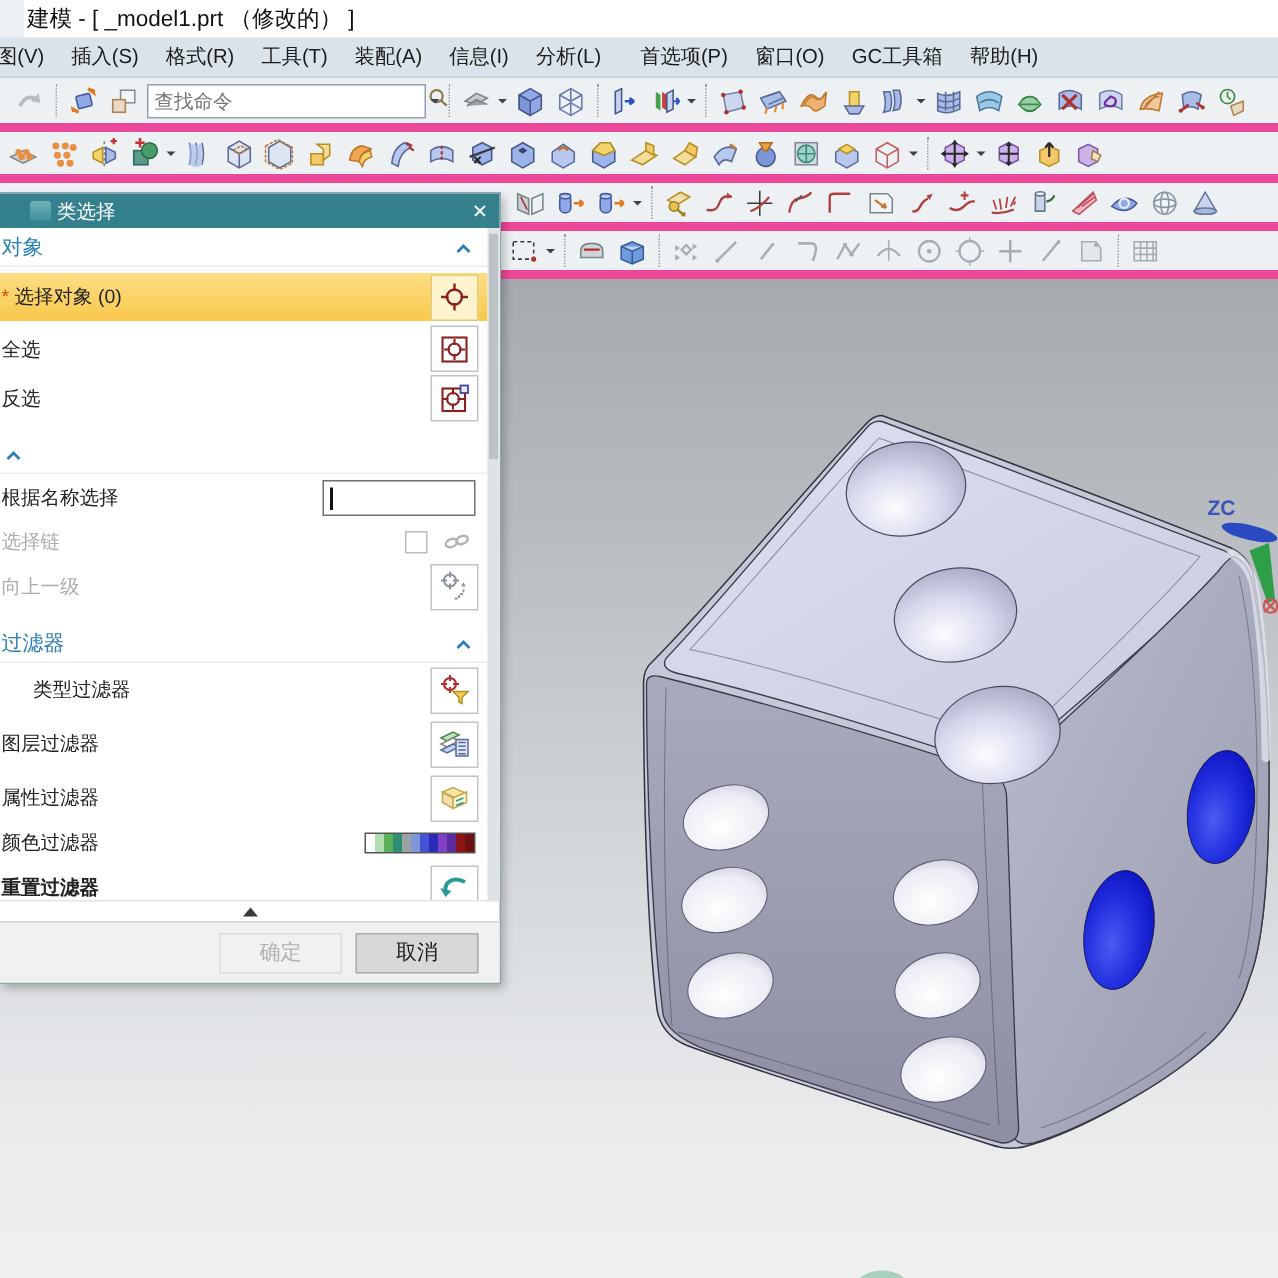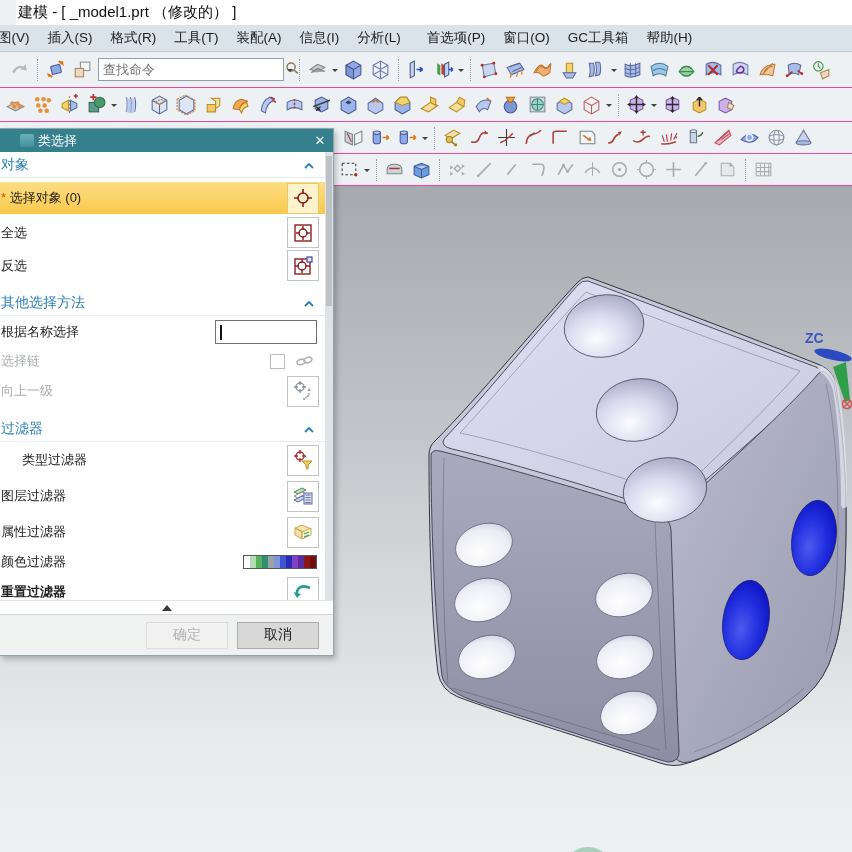--- a/index.html
+++ b/index.html
@@ -10,21 +10,21 @@
   .titlebar{position:absolute;top:0;left:16px;width:852px;height:25px;background:#ffffff;
     display:flex;align-items:center;font-size:15px;color:#111;}
   .titlebar span{margin-left:-3px;padding-left:5px;white-space:nowrap;}
   
   .menubar{position:absolute;top:25px;left:0;width:852px;height:27px;background:#d9e3e9;
     border-bottom:1px solid #c3ced4;display:flex;align-items:center;font-size:13.5px;color:#1b1b1b;}
   .menu-item{padding:3px 9px;white-space:nowrap;cursor:default;}
   .menu-item:first-child{padding-left:2px;margin-left:-4px;}
   
   .toolbars{position:absolute;top:52px;left:0;width:852px;background:#edf1f3;}
-  .trow{display:flex;align-items:center;border-bottom:1px solid #ec4899;overflow:hidden;}
+  .trow{display:flex;align-items:center;border-bottom:6px solid #ec4899;overflow:hidden;}
   .trow1{height:36px;padding-left:6px;}
   .trow2{height:34px;padding-left:2px;}
   .trow3{height:32px;padding-left:340px;}
   .trow4{height:32px;padding-left:336px;}
   .ti{width:27px;height:26px;display:flex;align-items:center;justify-content:center;flex:none;border-radius:2px;}
   .ti svg{width:21px;height:21px;display:block;}
   .vsep{width:1px;height:22px;border-left:1px dotted #97a2a8;margin:0 4px;flex:none;}
   .caret{width:9px;height:20px;position:relative;flex:none;}
   .caret::after{content:"";position:absolute;left:1px;top:9px;border:3.5px solid transparent;border-top-color:#3c4246;}
   .searchbox{width:186px;height:23px;background:#fff;border:1px solid #8fa2ab;display:flex;align-items:center;
@@ -767,21 +767,20 @@
               <rect x="4" y="5" width="15" height="15" fill="none" stroke="#8b2020" stroke-width="1.4"></rect>
               <circle cx="11" cy="12" r="4" fill="none" stroke="#8b2020" stroke-width="1.4"></circle>
               <path d="M11 5v4M11 15v4M4 12h4M14 12h5" stroke="#8b2020" stroke-width="1.4"></path>
               <rect x="16" y="3" width="5" height="5" fill="#e8eaf6" stroke="#4444aa" stroke-width="1.2"></rect>
             </svg>
           </span>
       </div>
       <div class="gap8"></div>
 
       <div class="sec-head">
-        <span class="lbl">其他选择方法</span>
         <span class="chev"><svg viewBox="0 0 12 12">
               <path d="M2 8l4-4 4 4" fill="none" stroke="#2b7fb5" stroke-width="1.8"></path>
             </svg></span>
       </div>
       <div class="drow" style="height:32px;">
         <span class="lbl">根据名称选择</span>
         <span class="nameinput">
             <span class="icaret"></span>
           </span>
       </div>

